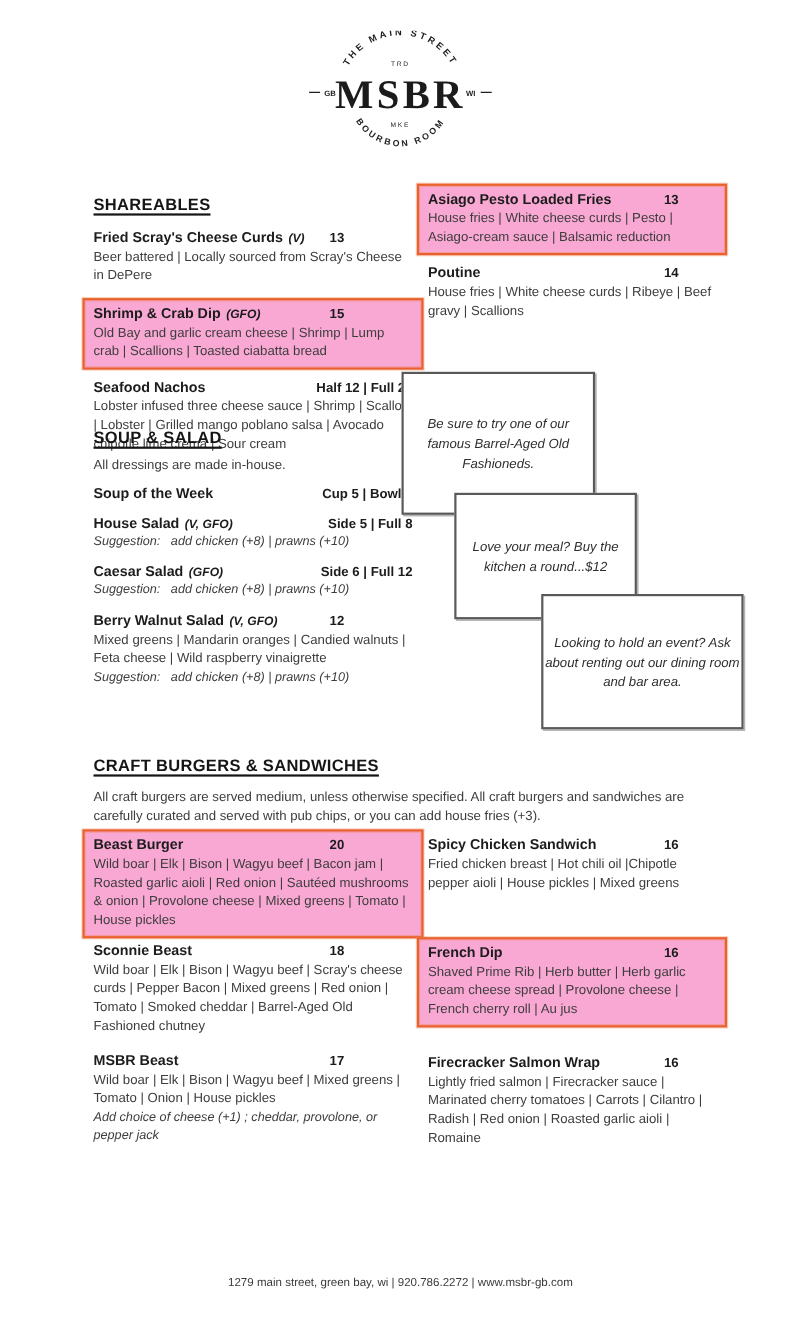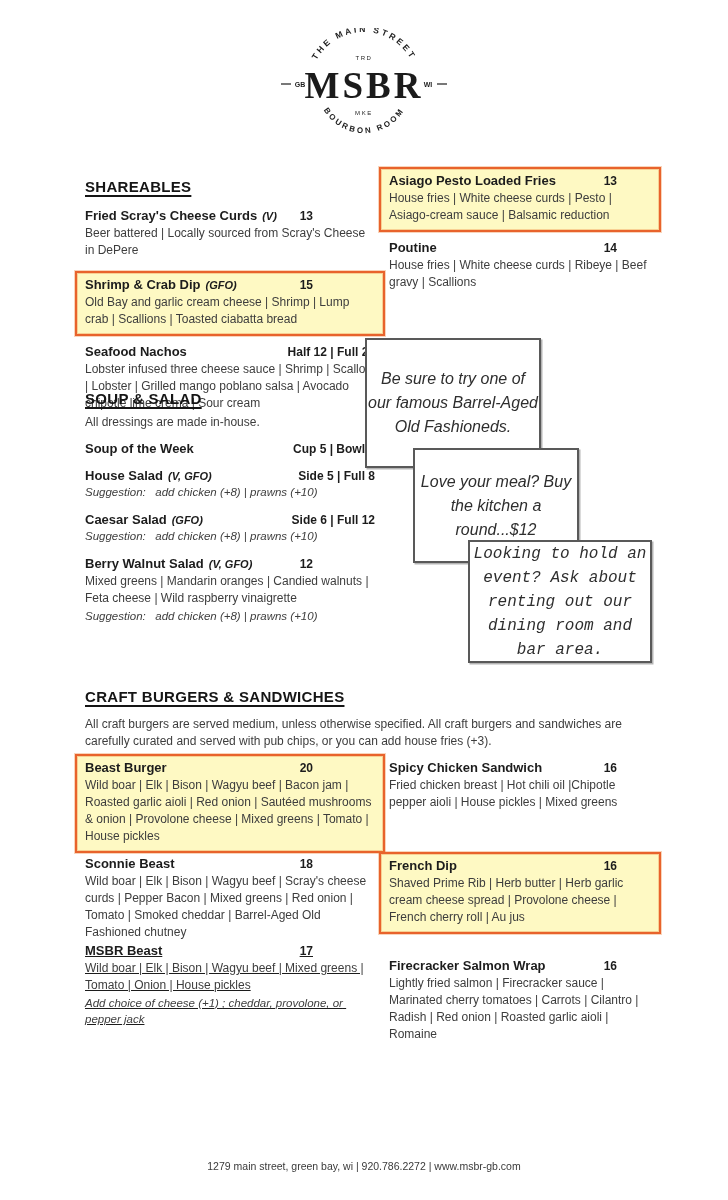--- a/index.html
+++ b/index.html
@@ -22,43 +22,43 @@
   .item-price{font-weight:bold;font-size:12px;color:#1c1c1c;margin-left:auto;white-space:nowrap;}
   .pr-l{margin-right:62px;}   
   .pr-r{margin-right:34px;}   
   .item-desc{font-size:12px;color:#3d3d3d;line-height:1.42;margin-top:2px;}
   .item-sugg{font-size:11.5px;font-style:italic;color:#3d3d3d;line-height:1.4;margin-top:1px;white-space:pre-wrap;}
   .subtitle{font-size:12px;color:#3d3d3d;margin:-5px 0 12px 0;}
 
   
   .hl-box{border:2.5px solid var(--highlight-border,#E8632C);
           box-shadow:0 0 0 1px rgba(237,125,49,.33), inset 0 0 0 1px rgba(237,125,49,.33);
-          background:#fef9c3;padding:4px 8px 6px;margin:4px -10px 8px;}
+          background:#f9a8d4;padding:4px 8px 6px;margin:4px -10px 8px;}
   .hl-box .menu-item{margin-bottom:0;}
 
   
   .sec-share-left {position:absolute;left:85px;top:145px;width:290px;margin-top:33px;}
   .sec-share-right{position:absolute;left:389px;top:163px;width:262px;}
   .sec-soup       {position:absolute;left:85px;top:390px;width:290px;}
 
   
   .note-card{position:absolute;background:#fff;border:2px solid var(--note-border,#595959);
              box-shadow:1.5px 1.5px 0 rgba(89,89,89,.45);
              display:flex;align-items:center;justify-content:center;text-align:center;
-             font-style:italic;font-size:16px;color:#2e2e2e;line-height:1.5;padding:8px 1px;box-sizing:border-box;}
+             font-style:italic;font-size:12px;color:#2e2e2e;line-height:1.5;padding:8px 1px;box-sizing:border-box;}
   .note-1{left:365px;top:338px;width:176px;height:130px;z-index:1;}
   .note-2{left:413px;top:448px;width:166px;height:115px;z-index:2;}
-  .note-3{left:468px;top:540px;width:184px;height:123px;z-index:3;font-family:Liberation Mono, monospace;}
+  .note-3{left:492px;top:540px;width:184px;height:123px;z-index:3;}
 
   
   .sec-burgers{position:absolute;left:85px;top:688px;width:566px;height:400px;}
   .burg-intro{position:absolute;left:0;top:28px;width:566px;font-size:12px;color:#3d3d3d;line-height:1.45;}
   .burg{position:absolute;width:290px;left:0;}
   .burg.right{left:304px;width:262px;}
-  .pos-beast{top:62px;} .pos-sconnie{top:168px;} .pos-msbr{top:255px;text-decoration:underline;}
+  .pos-beast{top:62px;} .pos-sconnie{top:168px;} .pos-msbr{top:268px;}
   .pos-spicy{top:72px;} .pos-french{top:160px;}  .pos-firecracker{top:270px;}
 
   .footer{position:absolute;left:0;right:0;top:1160px;text-align:center;
           font-size:10.5px;color:#3a3a3a;}
 </style>
 </head>
 <body>
 
 <div class="page">
 

